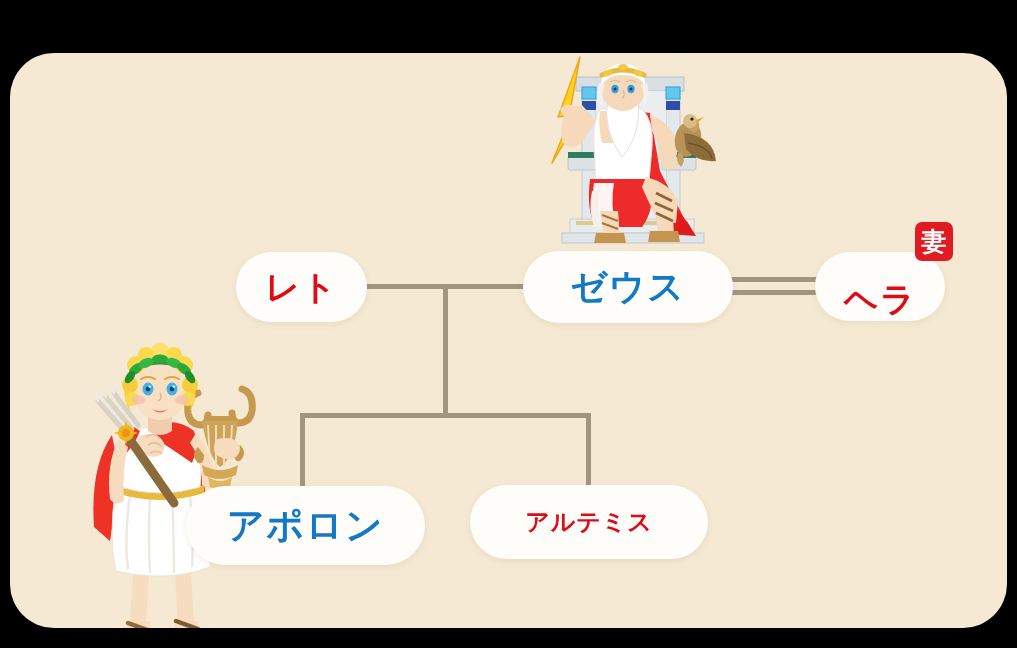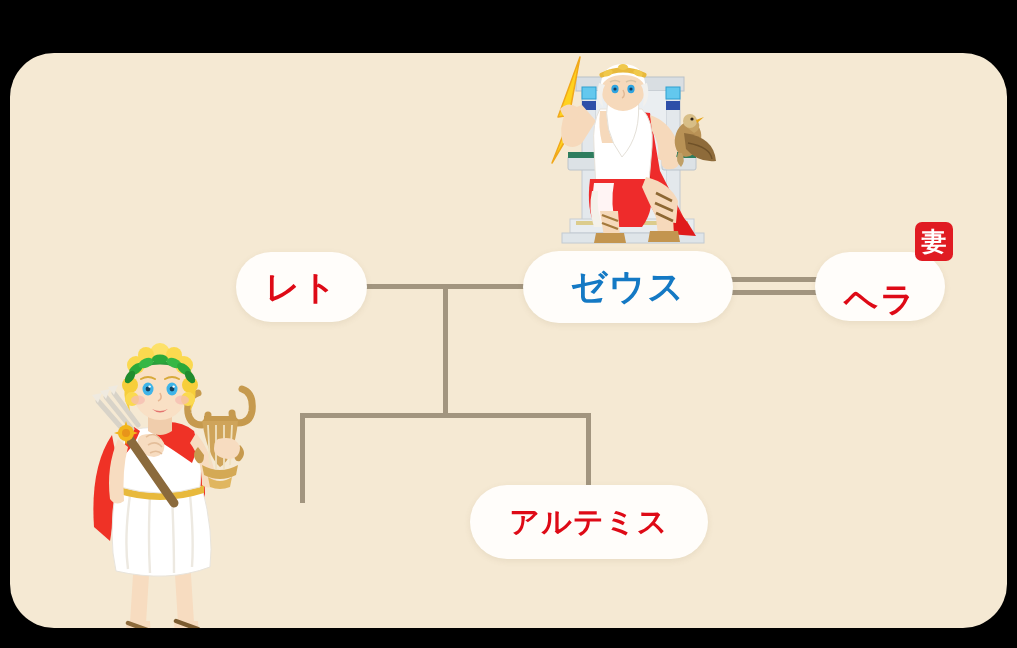--- a/index.html
+++ b/index.html
@@ -128,21 +128,21 @@
   #node-apollo {
     left: 176px; top: 433px;
     width: 239px; height: 79px;
   }
   #node-apollo .node-label { font-size: 37px; }
 
   #node-artemis {
     left: 460px; top: 432px;
     width: 238px; height: 74px;
   }
-  #node-artemis .node-label { font-size: 30px; }
+  #node-artemis .node-label { font-size: 24px; }
 
   
   #badge-wife {
     position: absolute;
     left: 905px;
     top: 169px;
     width: 38px;
     height: 39px;
     background: #E01B22;
     border-radius: 7px;
@@ -362,20 +362,23 @@
     </div>
 
     <div class="node" id="node-zeus">
       <span class="node-label blue">ゼウス</span>
     </div>
 
     <div class="node" id="node-hera">
       <span class="node-label red">ヘラ</span>
     </div>
 
+    <div class="node" id="node-apollo">
+      <span class="node-label blue">アポロン</span>
+    </div>
 
     <div class="node" id="node-artemis">
       <span class="node-label red">アルテミス</span>
     </div>
 
     <div id="badge-wife">妻</div>
 
   </div>
 </div>
 

